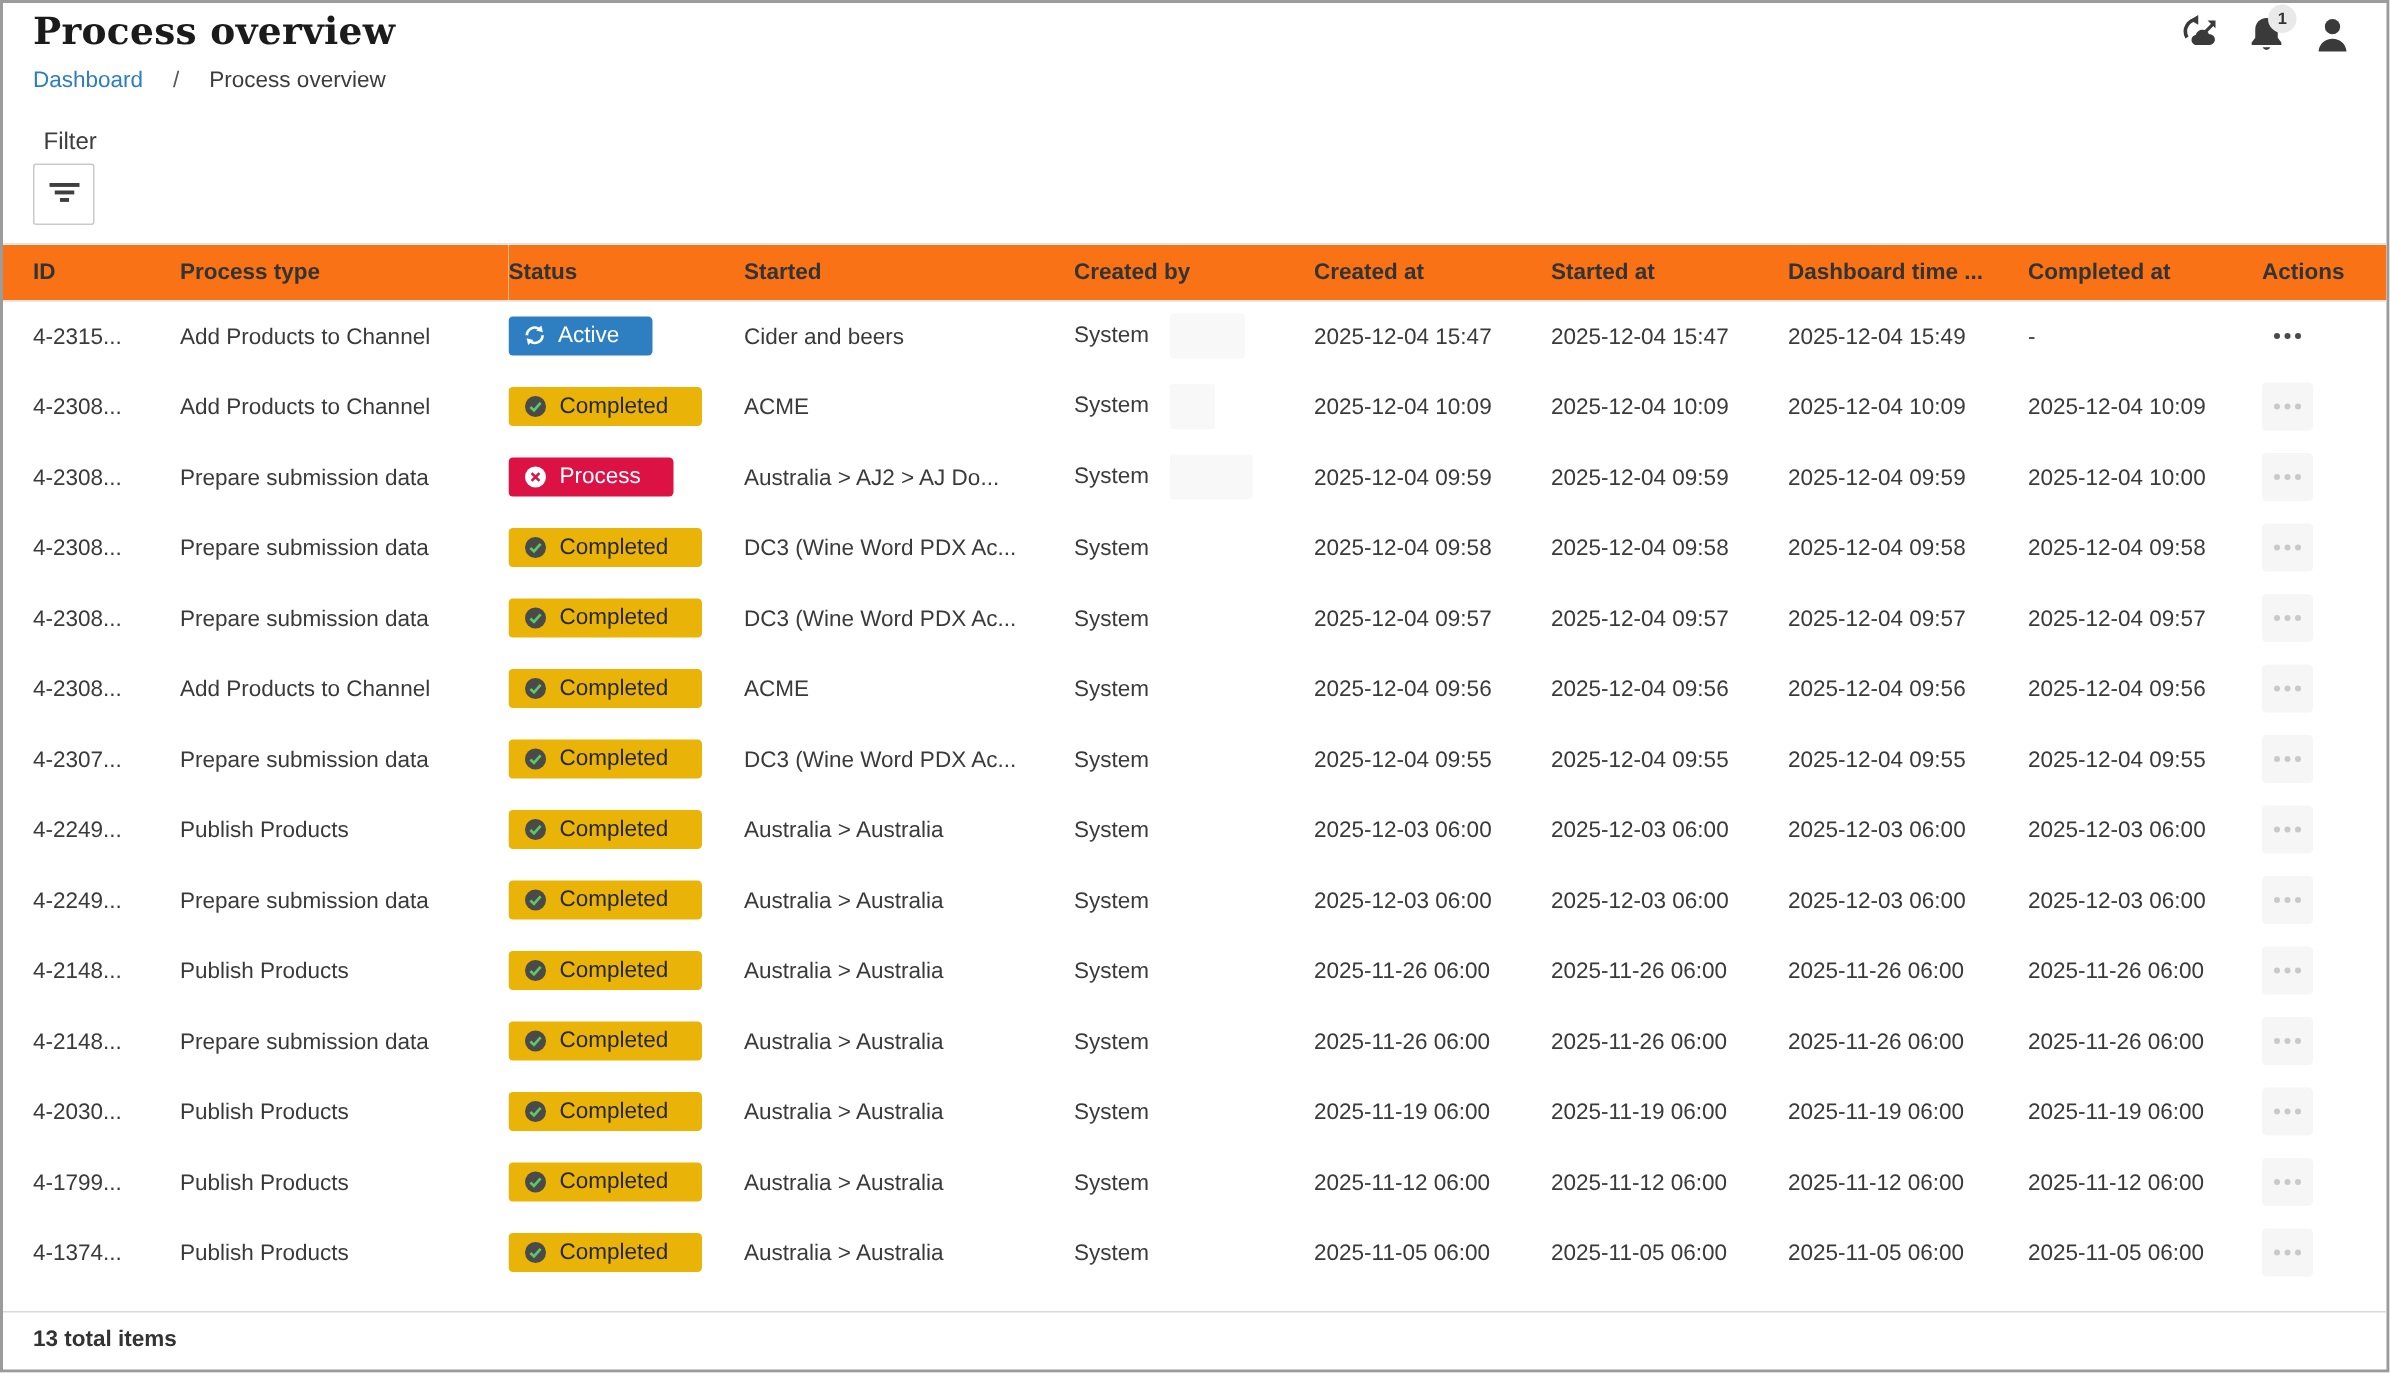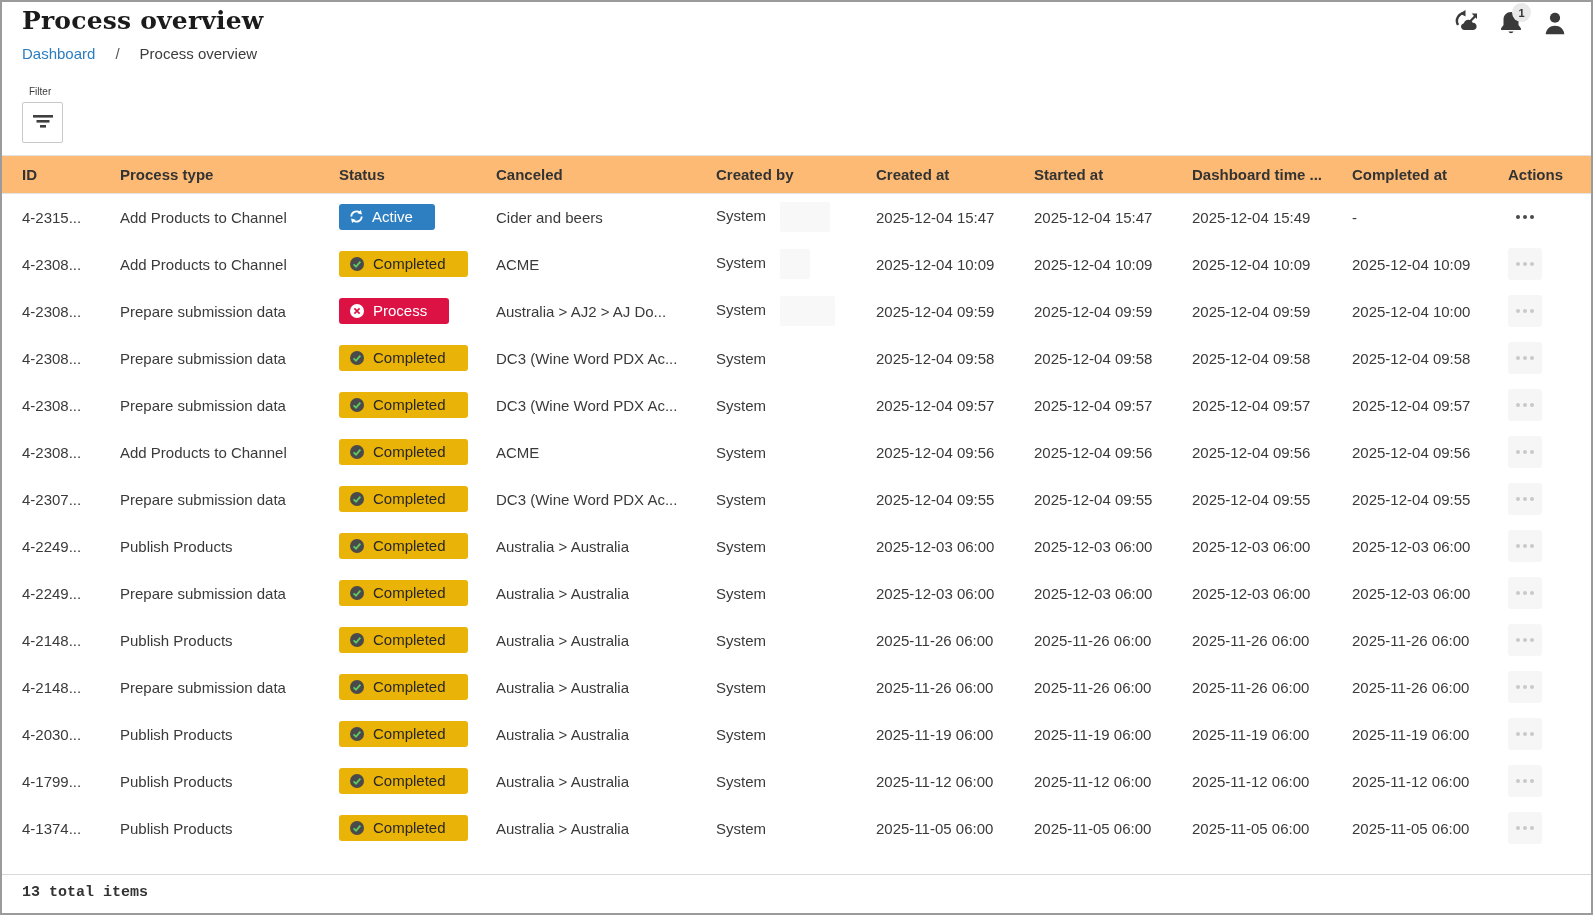--- a/index.html
+++ b/index.html
@@ -22,31 +22,31 @@
   .top-icons { position:absolute; top:8px; right:24px; display:flex; gap:20px; align-items:flex-start; }
   .icon-btn { background:none; border:none; padding:0; cursor:pointer; position:relative; color:#3a3a3a; }
   .icon-btn svg { display:block; }
   .notif-badge {
     position:absolute; top:-7px; right:-8px; width:19px; height:19px; border-radius:50%;
     background:#e9e9e9; color:#333; font-size:11px; font-weight:bold;
     display:flex; align-items:center; justify-content:center;
   }
   
   .filter-section { padding:24px 20px 0 20px; }
-  .filter-label { font-size:10px; color:#3c3c3c; margin-left:7px; }
+  .filter-label { font-size:16px; color:#3c3c3c; margin-left:7px; }
   .filter-btn {
     margin-top:5px; width:41px; height:41px; background:#fff;
     border:1px solid #c9c9c9; border-radius:2px; cursor:pointer;
     display:flex; align-items:center; justify-content:center;
   }
   
   .table-wrap { margin-top:12px; }
   table { width:100%; border-collapse:collapse; table-layout:fixed; }
   thead th {
-    background:#fdba74; border-top:1px solid #e2e2e2; border-bottom:1px solid #e2e2e2;
+    background:#f97316; border-top:1px solid #e2e2e2; border-bottom:1px solid #e2e2e2;
     height:38px; text-align:left; font-size:15px; font-weight:bold; color:#333;
     padding:0; white-space:nowrap; overflow:hidden;
   }
   tbody td {
     height:47px; font-size:15px; color:#3a3a3a; padding:0;
     white-space:nowrap; overflow:hidden; vertical-align:middle;
   }
   th.col-first, td.col-first { padding-left:20px; }
   .badge {
     display:inline-flex; align-items:center; gap:8px;
@@ -63,21 +63,21 @@
   .actions-btn {
     width:34px; height:32px; border:none; border-radius:3px; background:transparent;
     display:flex; align-items:center; justify-content:center; gap:3px; cursor:pointer;
   }
   .actions-btn i { width:4px; height:4px; border-radius:50%; background:#4a4a4a; }
   .actions-btn.disabled { background:#f6f6f6; cursor:default; }
   .actions-btn.disabled i { background:#c9c9c9; }
   
   .table-footer {
     margin-top:auto; border-top:1px solid #d9d9d9;
-    padding:9px 20px 12px 20px; font-size:15px; font-weight:bold; color:#333;font-family:Liberation Mono, monospace;
+    padding:9px 20px 12px 20px; font-size:15px; font-weight:bold; color:#333;
   }
 </style>
 </head>
 <body>
 
 <div class="app">
 
   <div class="page-header">
     <h1 class="page-title">Process overview</h1>
     <div class="breadcrumb">
@@ -143,21 +143,21 @@
         <col style="width:158px">
           <col style="width:160px">
           <col style="width:156px">
         <col style="width:83px">
       </colgroup>
       <thead>
         <tr id="head-row">
             <th class="col-first">ID</th>
             <th>Process type</th>
             <th>Status</th>
-            <th>Canceled</th>
+            <th>Started</th>
             <th>Created by</th>
             <th>Created at</th>
             <th>Started at</th>
             <th>Dashboard time ...</th>
             <th>Completed at</th>
             <th>Actions</th>
           </tr>
       </thead>
       <tbody id="table-body">
           <tr>

